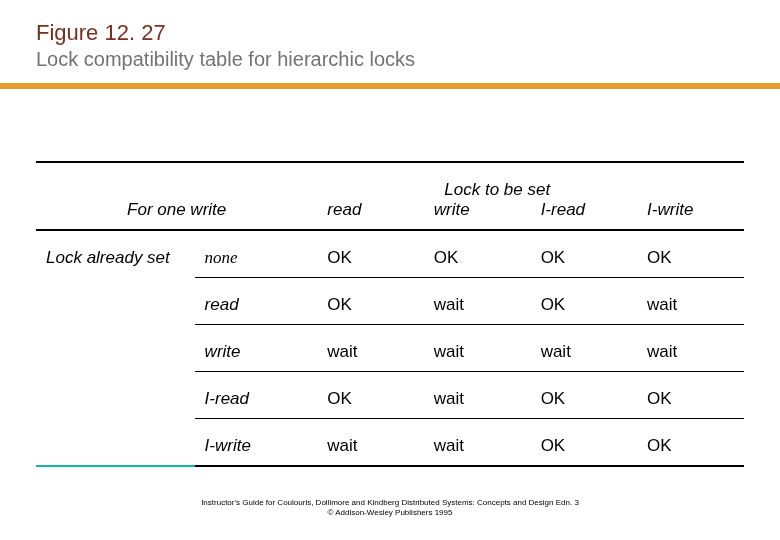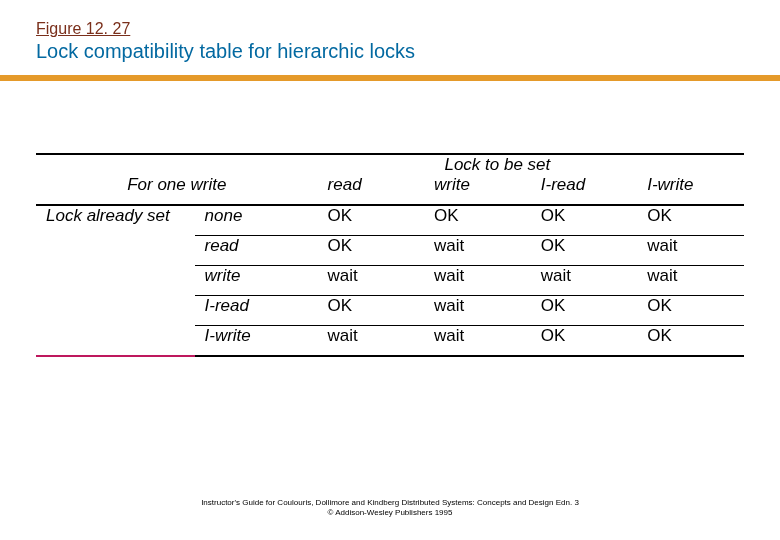--- a/index.html
+++ b/index.html
@@ -1,30 +1,30 @@
 <!DOCTYPE html>
 <html><head>
 <meta charset="utf-8">
 <style>
   html,body{margin:0;padding:0;width:780px;height:540px;background:#fff;
     font-family:Arial,Helvetica,sans-serif;color:#000;}
   .page{padding:20px 36px 0 36px;}
-  .title-num{font-size:16px;color:#7a2f1b;font-weight:400;text-decoration:underline;}
-  .title-txt{font-size:20px;color:#0369a1;font-weight:400;margin-top:2px;}
+  .title-num{font-size:22px;color:#7a2f1b;font-weight:400;}
+  .title-txt{font-size:20px;color:#737373;font-weight:400;margin-top:2px;}
   .rule{height:6px;background:#e59a2a;margin:12px -36px 0 -36px;}
   .tbl-wrap{margin-top:72px;}
   table{border-collapse:collapse;width:100%;font-size:17px;}
-  td,th{padding:0 10px 9px 10px;text-align:left;font-weight:400;vertical-align:bottom;}
+  td,th{padding:17px 10px 9px 10px;text-align:left;font-weight:400;vertical-align:bottom;}
   .ital{font-style:italic;}
   .hdr-top{border-top:2px solid #000;}
   .hdr-bot td,.hdr-bot th{border-bottom:2px solid #000;}
   .row-line td{border-bottom:1.5px solid #000;}
   .row-thin td{border-bottom:1px solid #000;}
   .left-col{width:160px;}
-  .state-col{width:120px;}
+  .state-col{width:120px;font-family:Liberation Serif, serif;}
   .req-col{width:100px;}
   .center{text-align:center;}
   .foot{position:absolute;left:0;width:780px;top:498px;text-align:center;
     font-size:8px;line-height:1.25;color:#000;}
 </style>
 </head>
 <body>
 
 <div class="page">
   <div class="title-num">Figure 12. 27</div>
@@ -39,21 +39,21 @@
         <td class="ital" style="border-bottom:2px solid #000;vertical-align:bottom;">read</td>
         <td class="ital" style="border-bottom:2px solid #000;">
           <div class="center" style="white-space:nowrap;margin-left:-20px;margin-right:-60px;">Lock to be set</div>
           <span>write</span>
         </td>
         <td class="ital" style="border-bottom:2px solid #000;vertical-align:bottom;">I-read</td>
         <td class="ital" style="border-bottom:2px solid #000;vertical-align:bottom;">I-write</td>
       </tr>
 
       <tr class="row-line">
-        <td class="ital left-col" rowspan="5" style="vertical-align:top;border-bottom:2px solid #be185d;">Lock already set</td>
+        <td class="ital left-col" rowspan="5" style="vertical-align:top;border-bottom:2px solid #14b8a6;">Lock already set</td>
         <td class="ital state-col">none</td>
         <td class="req-col">OK</td>
         <td class="req-col">OK</td>
         <td class="req-col">OK</td>
         <td class="req-col">OK</td>
       </tr>
       <tr class="row-line">
         <td class="ital">read</td>
         <td>OK</td>
         <td>wait</td>

